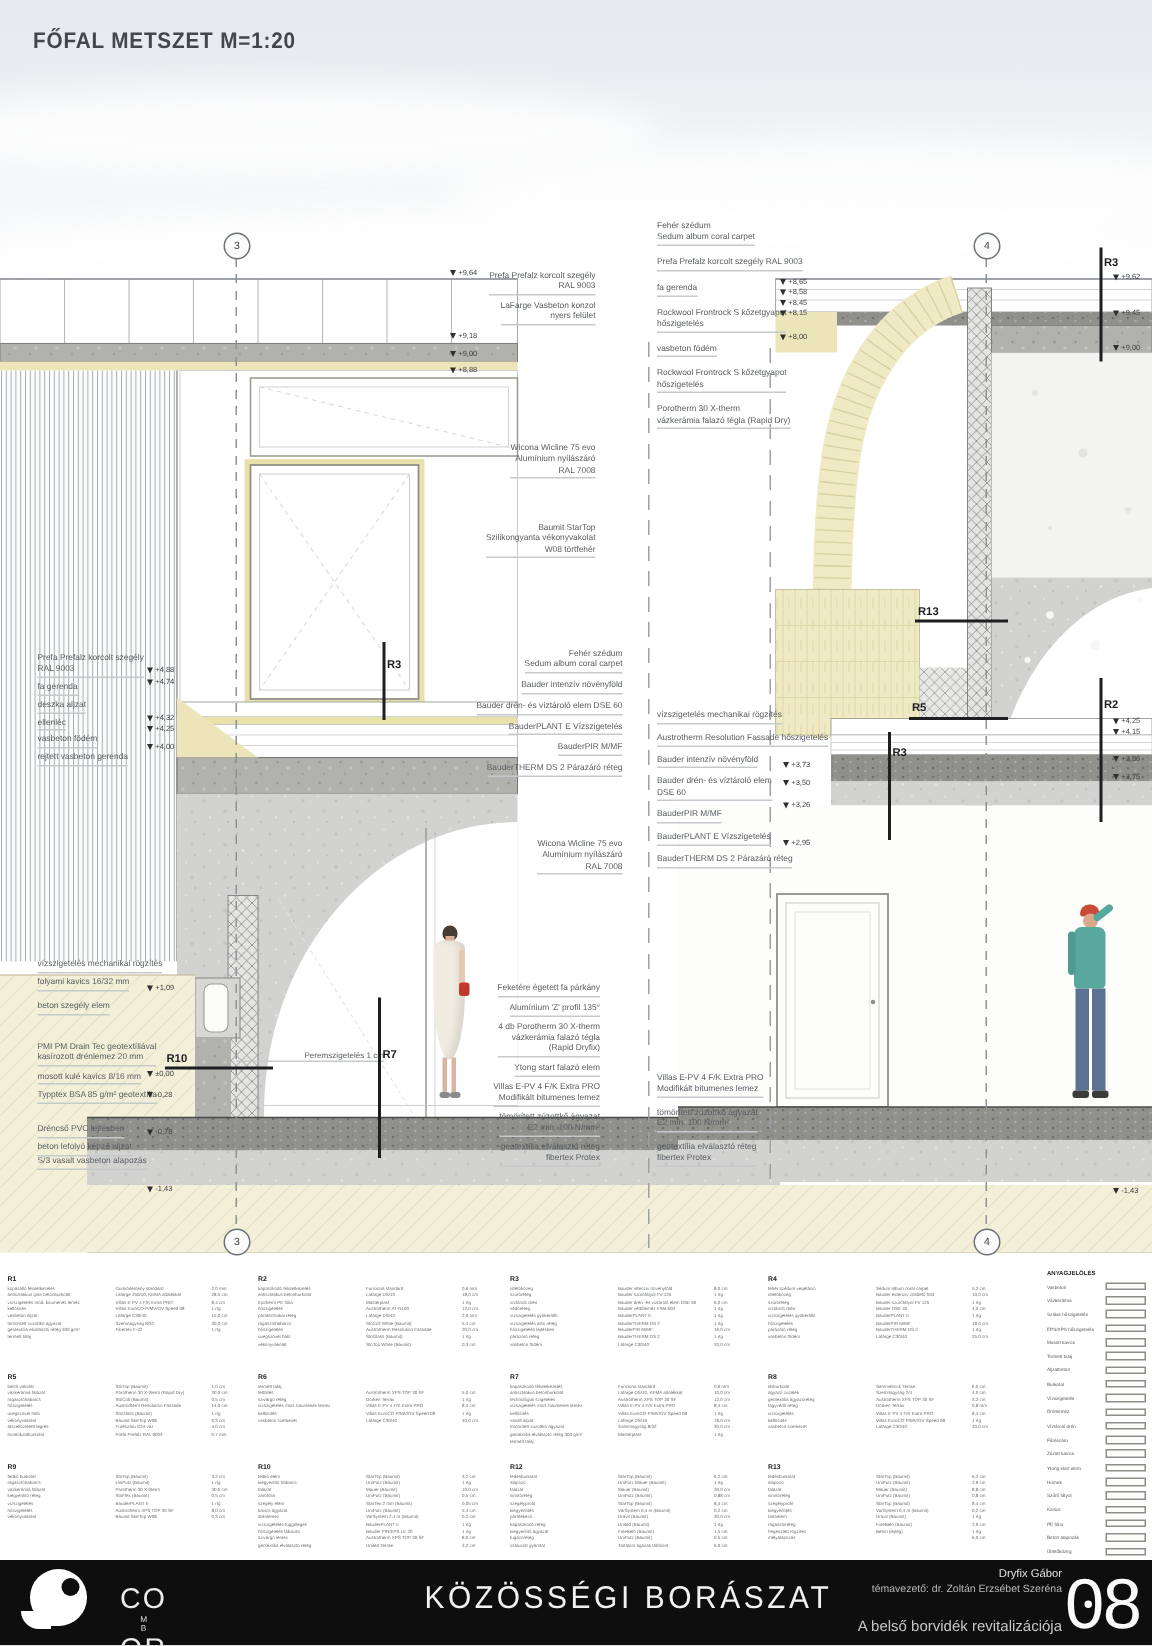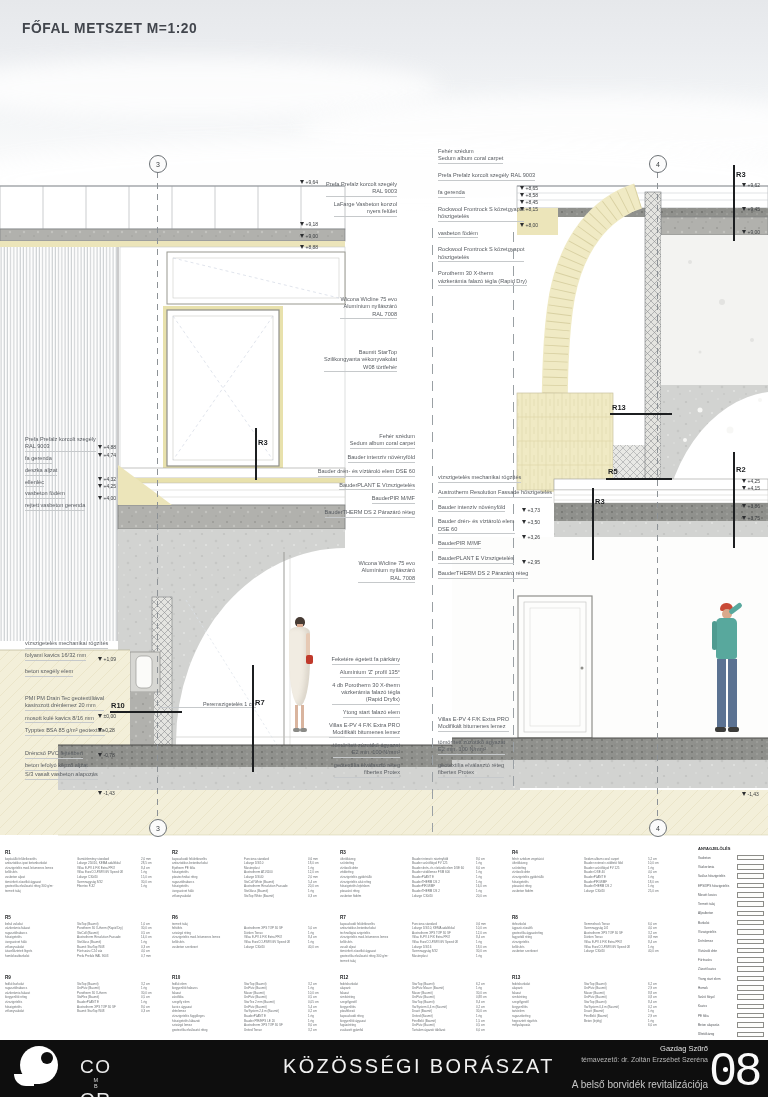--- a/index.html
+++ b/index.html
@@ -1299,20 +1299,20 @@
     <div class="studio">
       <span>CO</span>
       <span class="stack">
         <span>M</span>
         <span>B</span>
       </span>
       <span>OR</span>
     </div>
     <div class="project-title">KÖZÖSSÉGI BORÁSZAT</div>
     <div class="credits">
-      <div>Gazdag Szűrő</div>
+      <div>Dryfix Gábor</div>
       <div class="sup">témavezető: dr. Zoltán Erzsébet Szeréna</div>
     </div>
     <div class="subtitle">A belső borvidék revitalizációja</div>
     <div class="pagenum">08</div>
     <div class="pagedot"></div>
   </div>
 </div>
 
 </body></html>

